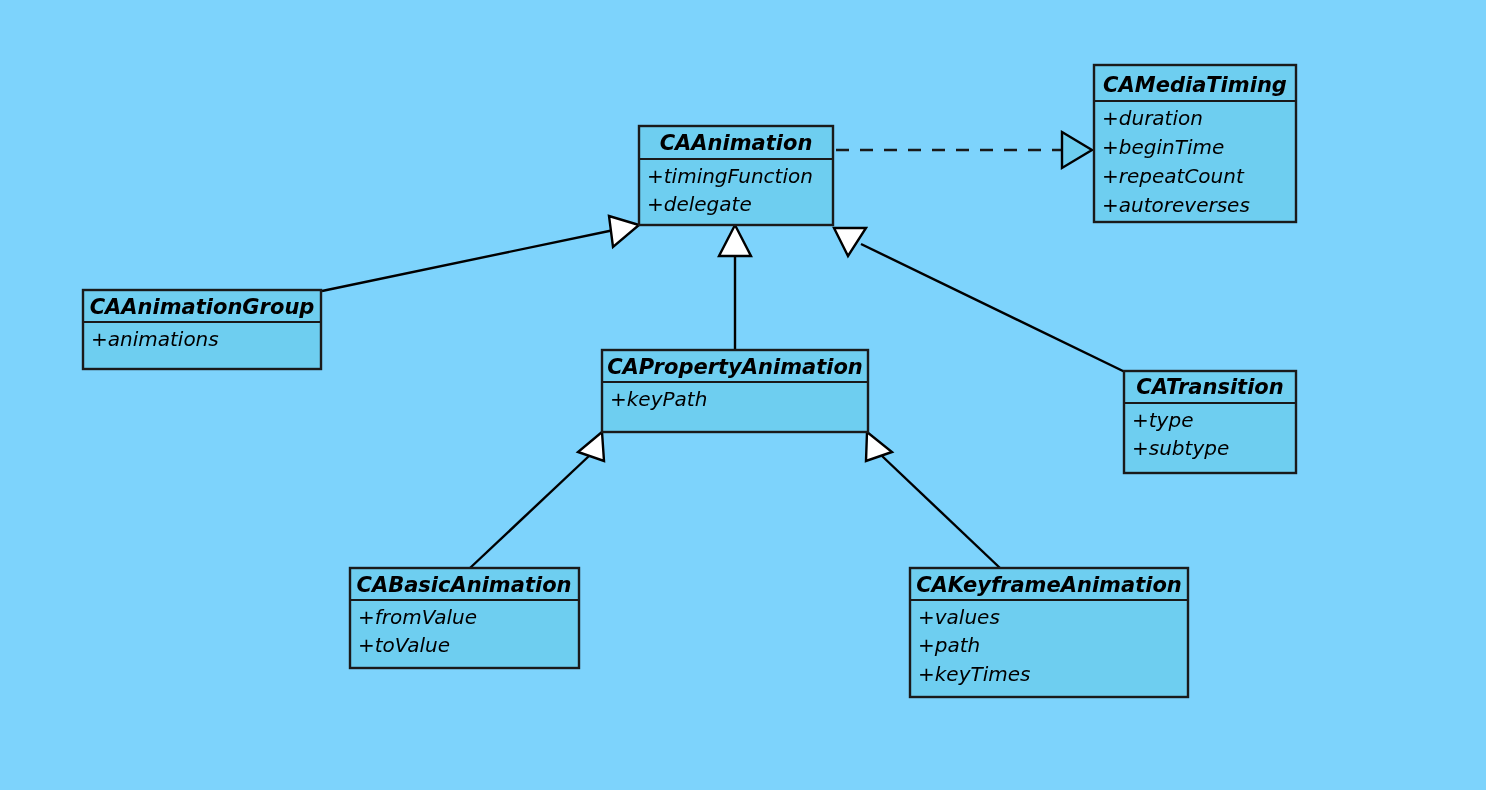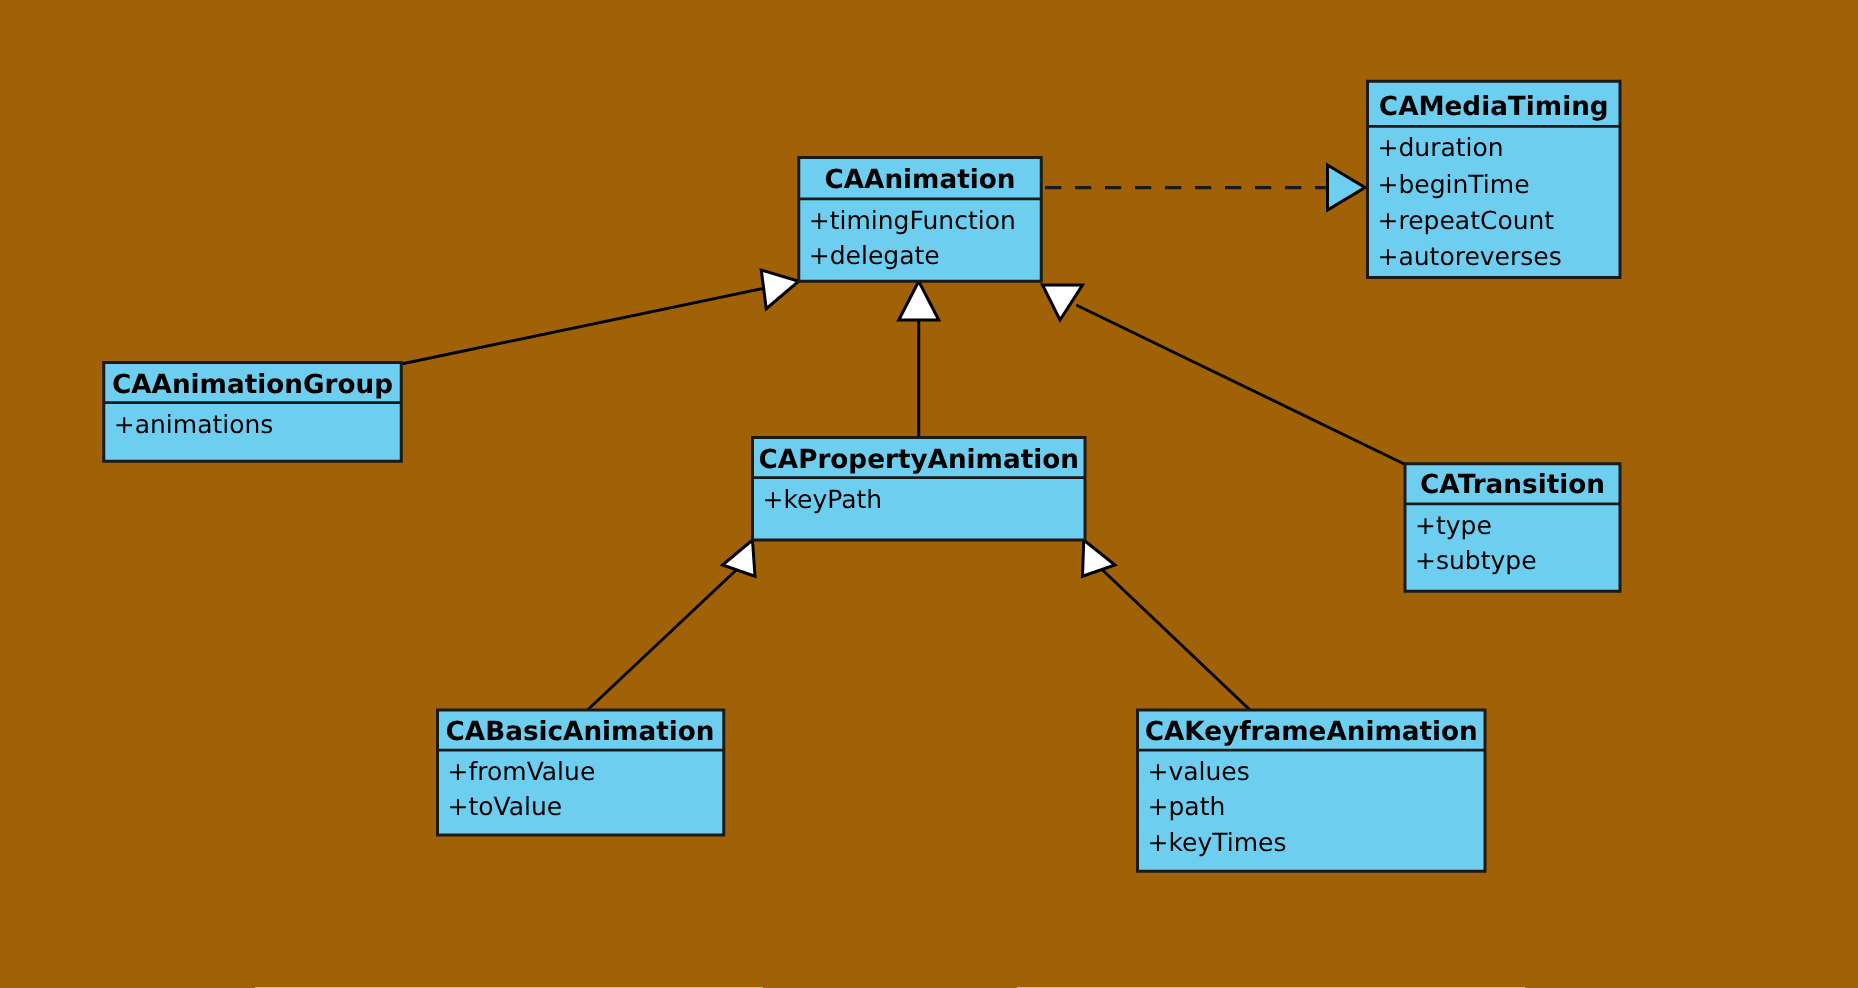--- a/index.html
+++ b/index.html
@@ -68,21 +68,21 @@
   }
   .arrow-filled-blue {
     stroke: #000000;
     stroke-width: 2.4;
     stroke-linejoin: miter;
   }
 </style>
 </head>
 <body>
 
-<div id="diagram-root" style="background: #a16207;">
+<div id="diagram-root" style="background: #7dd3fc; font-style: italic;">
   <svg class="diagram" viewBox="0 0 1486 790" xmlns="http://www.w3.org/2000/svg">
 
     <g>
 
       <g>
         <line class="edge-line-dashed" x1="836" y1="150" x2="1062" y2="150"></line>
         <polygon class="arrow-filled-blue" points="1062,132 1092,150 1062,168" fill="#6ECEF0"></polygon>
       </g>
 
       <g>

